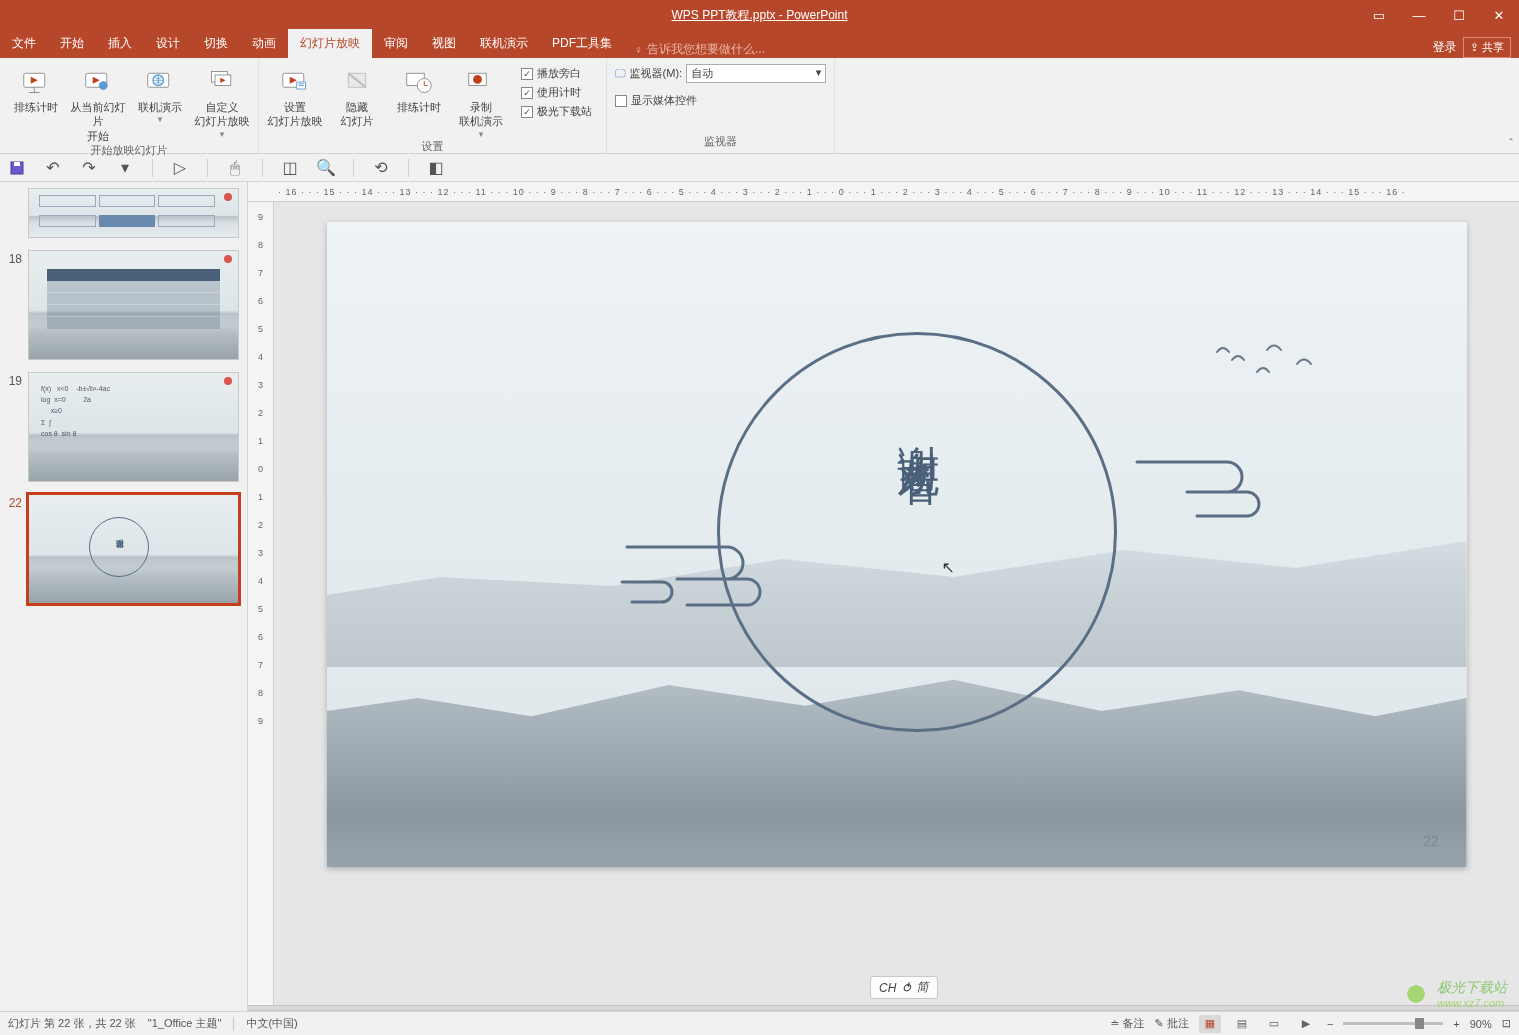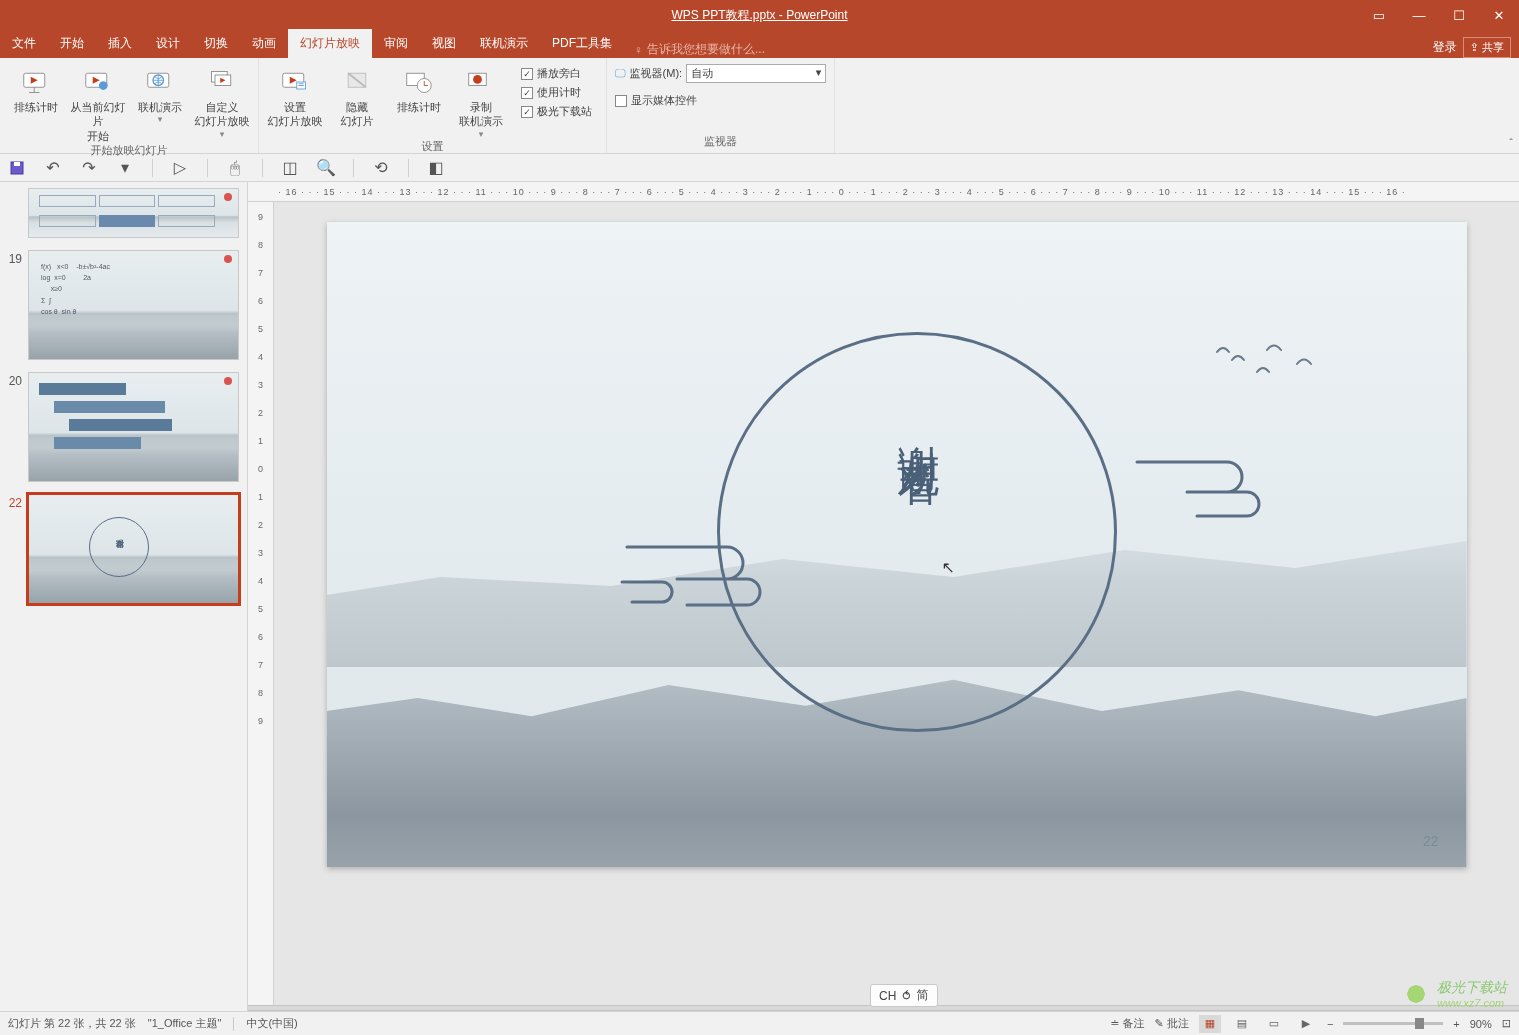--- a/index.html
+++ b/index.html
@@ -77,21 +77,21 @@
 
 .statusbar { height:24px; background:#f1f1f1; border-top:1px solid #d4d4d4; display:flex; align-items:center; font-size:11px; color:#555; padding:0 8px; gap:12px; position:relative;}
 .statusbar .sep2 { width:1px; height:14px; background:#c8c8c8;}
 .statusbar .right-controls { margin-left:auto; display:flex; align-items:center; gap:10px;}
 .zoom-slider { width:100px; height:3px; background:#c0c0c0; position:relative;}
 .zoom-slider .thumb { position:absolute; top:-4px; left:72%; width:9px; height:11px; background:#888;}
 .view-btn { width:22px; height:18px; display:flex; align-items:center; justify-content:center; color:#666;}
 .view-btn.active { background:#d9d9d9; color:#b7472a;}
 
 
-.ime-badge { position:absolute; left:870px; bottom:28px; background:#fdfdfd; border:1px solid #c8c8c8; border-radius:3px; padding:2px 8px; font-size:12px; color:#444; display:flex; gap:6px; align-items:center;}
+.ime-badge { position:absolute; left:870px; bottom:36px; background:#fdfdfd; border:1px solid #c8c8c8; border-radius:3px; padding:2px 8px; font-size:12px; color:#444; display:flex; gap:6px; align-items:center;font-style:italic;}
 
 
 .watermark { position:absolute; right:12px; bottom:26px; font-size:14px; color:#6fbf4a; opacity:0.75; display:flex; align-items:center; gap:6px; font-style:italic;}
 .watermark .logo { width:30px; height:30px; background:radial-gradient(circle,#8fd14f 40%,transparent 42%); border-radius:50%;}
 
 svg.play-icon { width:28px; height:28px; }
 </style>
 </head>
 <body>
 
@@ -304,38 +304,41 @@
           <div style="width:30%;height:12px;border:1px solid #9ab;"></div>
             <div style="width:30%;height:12px;border:1px solid #9ab;"></div>
             <div style="width:30%;height:12px;border:1px solid #9ab;"></div>
           <div style="width:30%;height:12px;border:1px solid #9ab;"></div>
             <div style="width:30%;height:12px;background:#6a8aad;"></div>
             <div style="width:30%;height:12px;border:1px solid #9ab;"></div>
         </div>
       </div>
     </div>
     <div class="thumb-row">
+      <div class="thumb-num">18</div>
+      <div class="thumb-img">
+          <div class="tdot"></div>
+          <div class="thumb-mount"></div>
+        <div style="position:absolute;top:18px;left:18px;right:18px;height:60px;background:rgba(90,110,130,0.3);display:flex;flex-direction:column;">
+          <div style="height:12px;background:#4a6078;"></div>
+          <div style="flex:1;display:grid;grid-template-rows:repeat(4,1fr);">
+            <div style="border-bottom:1px solid rgba(255,255,255,0.3);"></div>
+              <div style="border-bottom:1px solid rgba(255,255,255,0.3);"></div>
+              <div style="border-bottom:1px solid rgba(255,255,255,0.3);"></div>
+              <div></div>
+          </div>
+        </div>
+      </div>
+    </div>
+    <div class="thumb-row">
       <div class="thumb-num">19</div>
       <div class="thumb-img">
           <div class="tdot"></div>
           <div class="thumb-mount"></div>
         <div style="position:absolute;top:10px;left:12px;right:12px;font-size:7px;color:#556;line-height:1.6;">f(x)&nbsp;&nbsp;&nbsp;x&lt;0&nbsp;&nbsp;&nbsp;&nbsp;-b±√b²-4ac<br>log&nbsp;&nbsp;x=0&nbsp;&nbsp;&nbsp;&nbsp;&nbsp;&nbsp;&nbsp;&nbsp;&nbsp;2a<br>&nbsp;&nbsp;&nbsp;&nbsp;&nbsp;x≥0<br>Σ&nbsp;&nbsp;∫<br>cos θ&nbsp;&nbsp;sin θ</div>
-      </div>
-    </div>
-    <div class="thumb-row">
-      <div class="thumb-num">20</div>
-      <div class="thumb-img">
-          <div class="tdot"></div>
-          <div class="thumb-mount"></div>
-        <div style="position:absolute;top:10px;left:10px;right:40px;display:flex;flex-direction:column;gap:6px;">
-          <div style="height:12px;width:55%;background:#5a7a9a;"></div>
-          <div style="height:12px;width:70%;margin-left:15px;background:#6a8aaa;"></div>
-          <div style="height:12px;width:65%;margin-left:30px;background:#5a7a9a;"></div>
-          <div style="height:12px;width:55%;margin-left:15px;background:#6a8aaa;"></div>
-        </div>
       </div>
     </div>
     <div class="thumb-row">
       <div class="thumb-num active">22</div>
       <div class="thumb-img active">
           <div class="thumb-mount"></div>
         <div style="position:absolute;top:22px;left:60px;width:60px;height:60px;border:1.5px solid #5a6e85;border-radius:50%;"></div>
         <div style="position:absolute;top:38px;left:84px;font-size:8px;color:#4a6078;writing-mode:vertical-rl;">谢谢观看</div>
       </div>
     </div>

